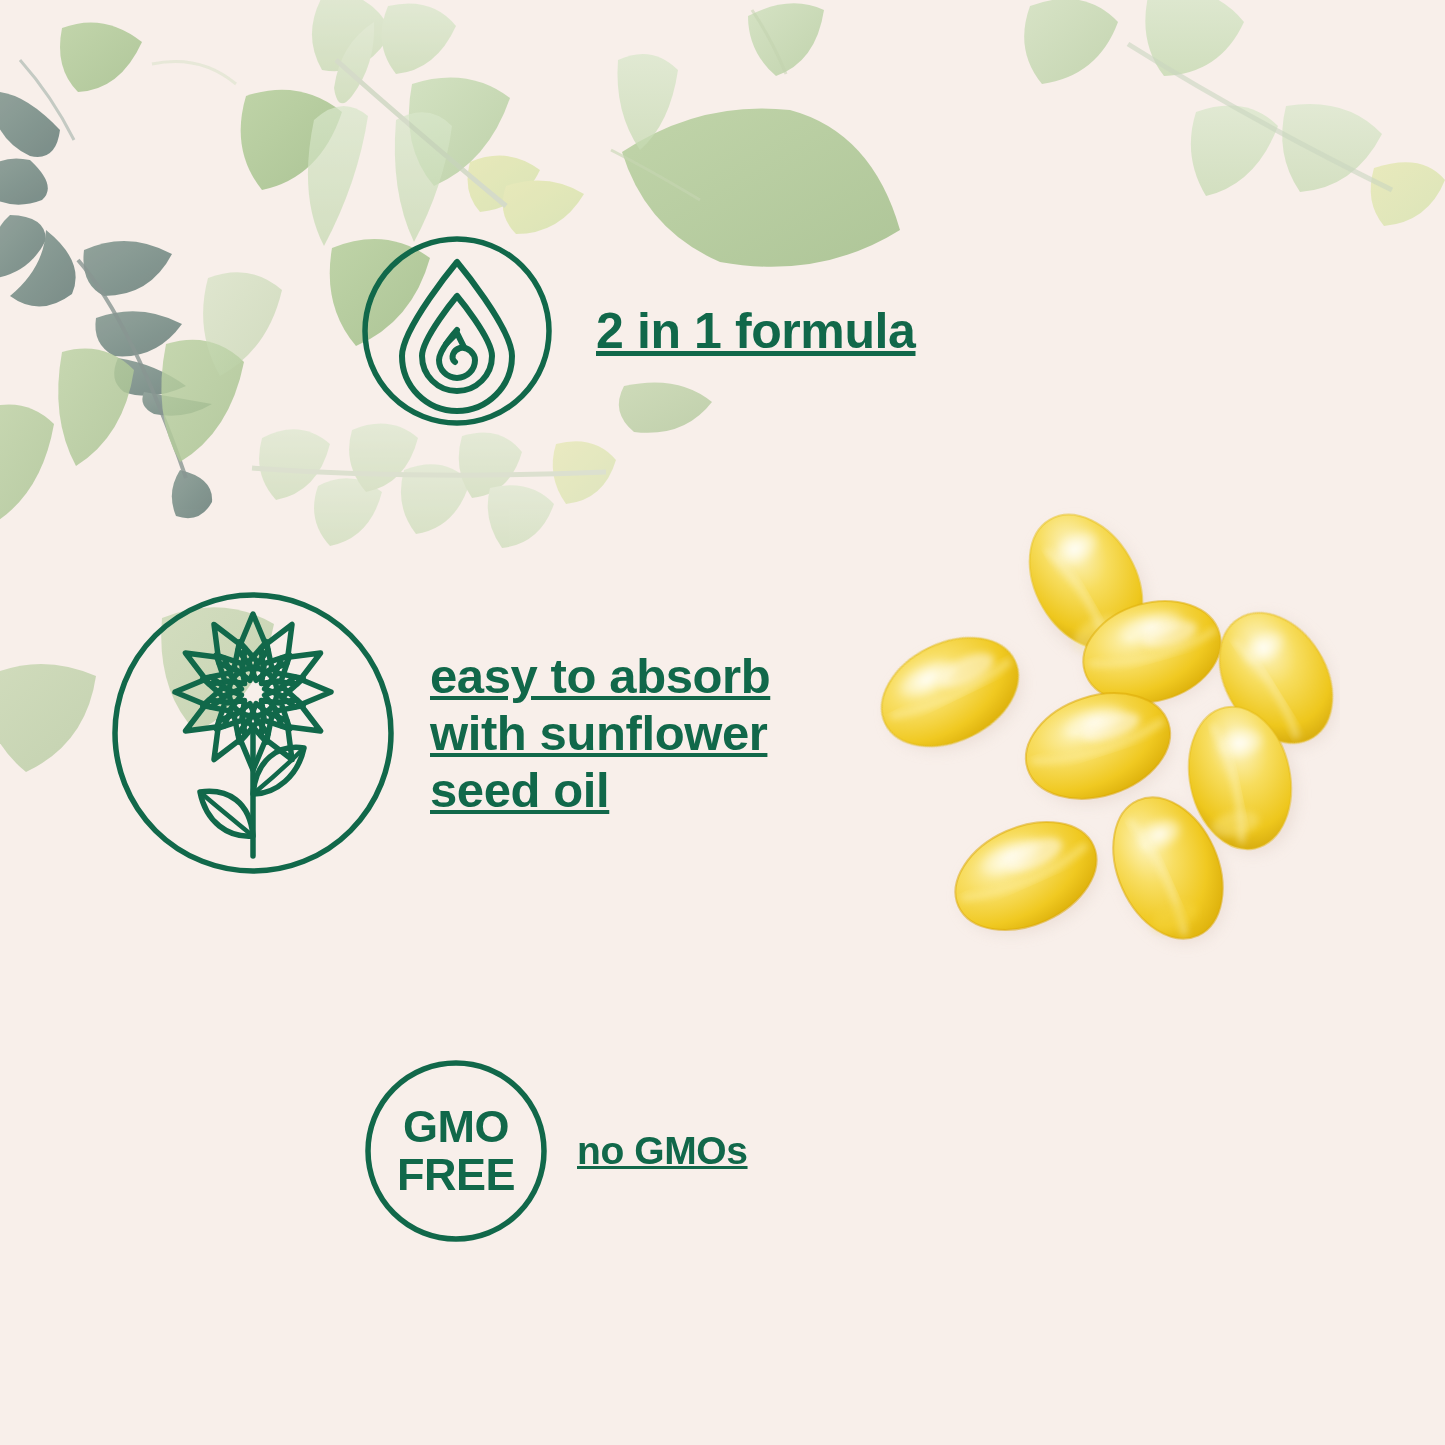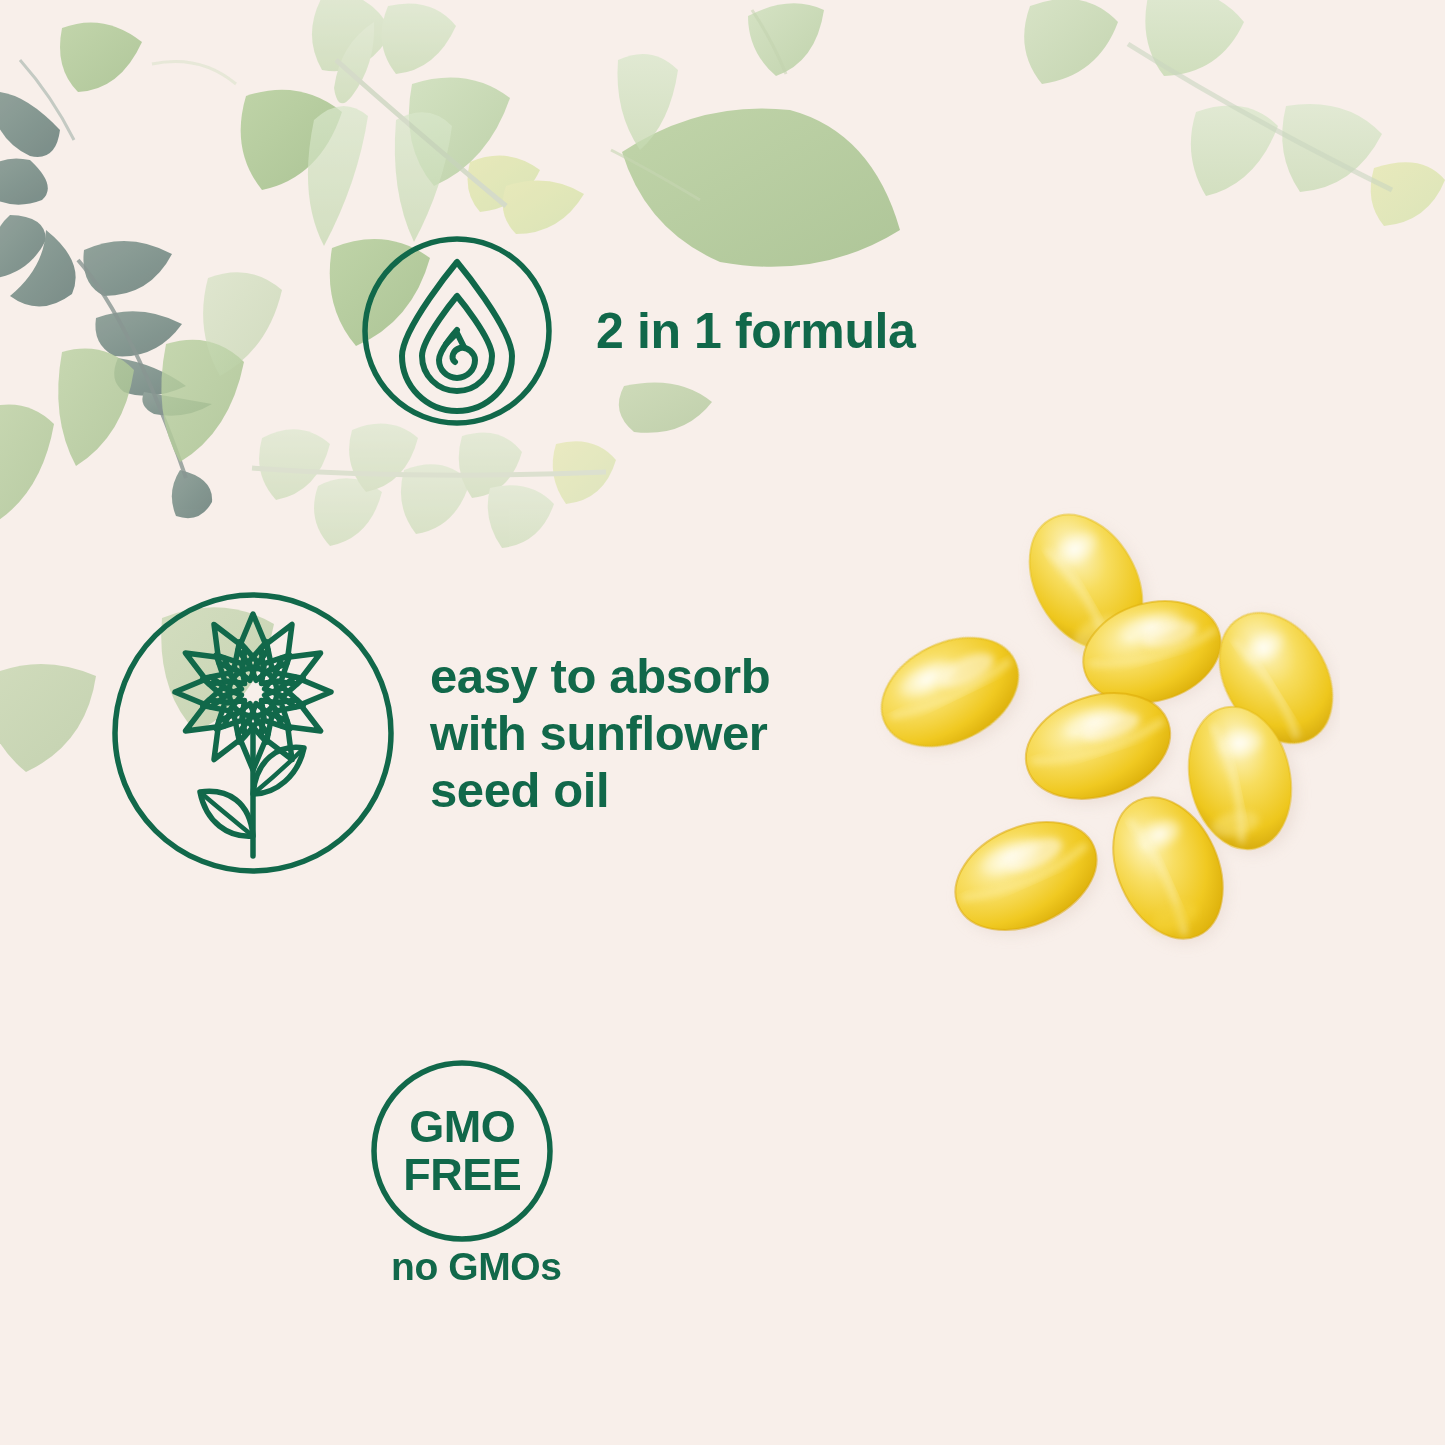--- a/index.html
+++ b/index.html
@@ -36,40 +36,41 @@
     position: relative;
     flex: 0 0 auto;
   }
   .badge svg { display: block; }
 
   .feature-label {
     color: #11684a;
     font-weight: bold;
     letter-spacing: -0.4px;
     white-space: pre-line;
+    text-decoration: underline;
   }
 
   
   #feature-formula { left: 360px; top: 234px; }
   #feature-formula .feature-label {
     font-size: 50px;
     line-height: 56px;
     margin-left: 42px;
   }
 
   
   #feature-absorb { left: 108px; top: 588px; }
   #feature-absorb .feature-label {
     font-size: 49px;
     line-height: 57px;
     margin-left: 32px;
   }
 
   
-  #feature-gmo { left: 363px; top: 1058px; flex-direction: column; }
+  #feature-gmo { left: 363px; top: 1058px; }
   #feature-gmo .feature-label {
     font-size: 39px;
     line-height: 46px;
     margin-left: 28px;
   }
 
   .gmo-text {
     position: absolute;
     left: 0; top: 0;
     width: 186px;

